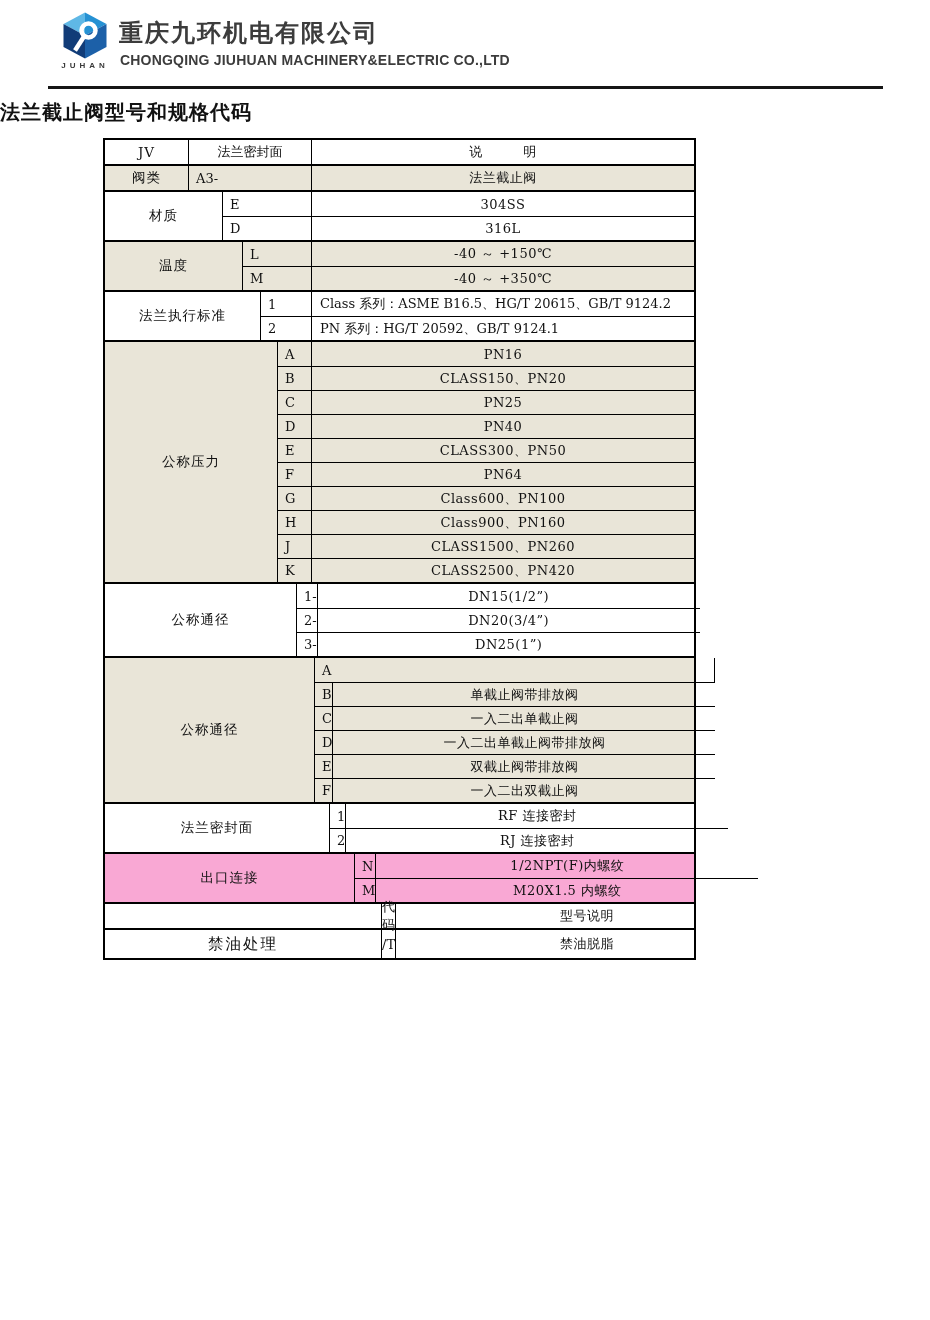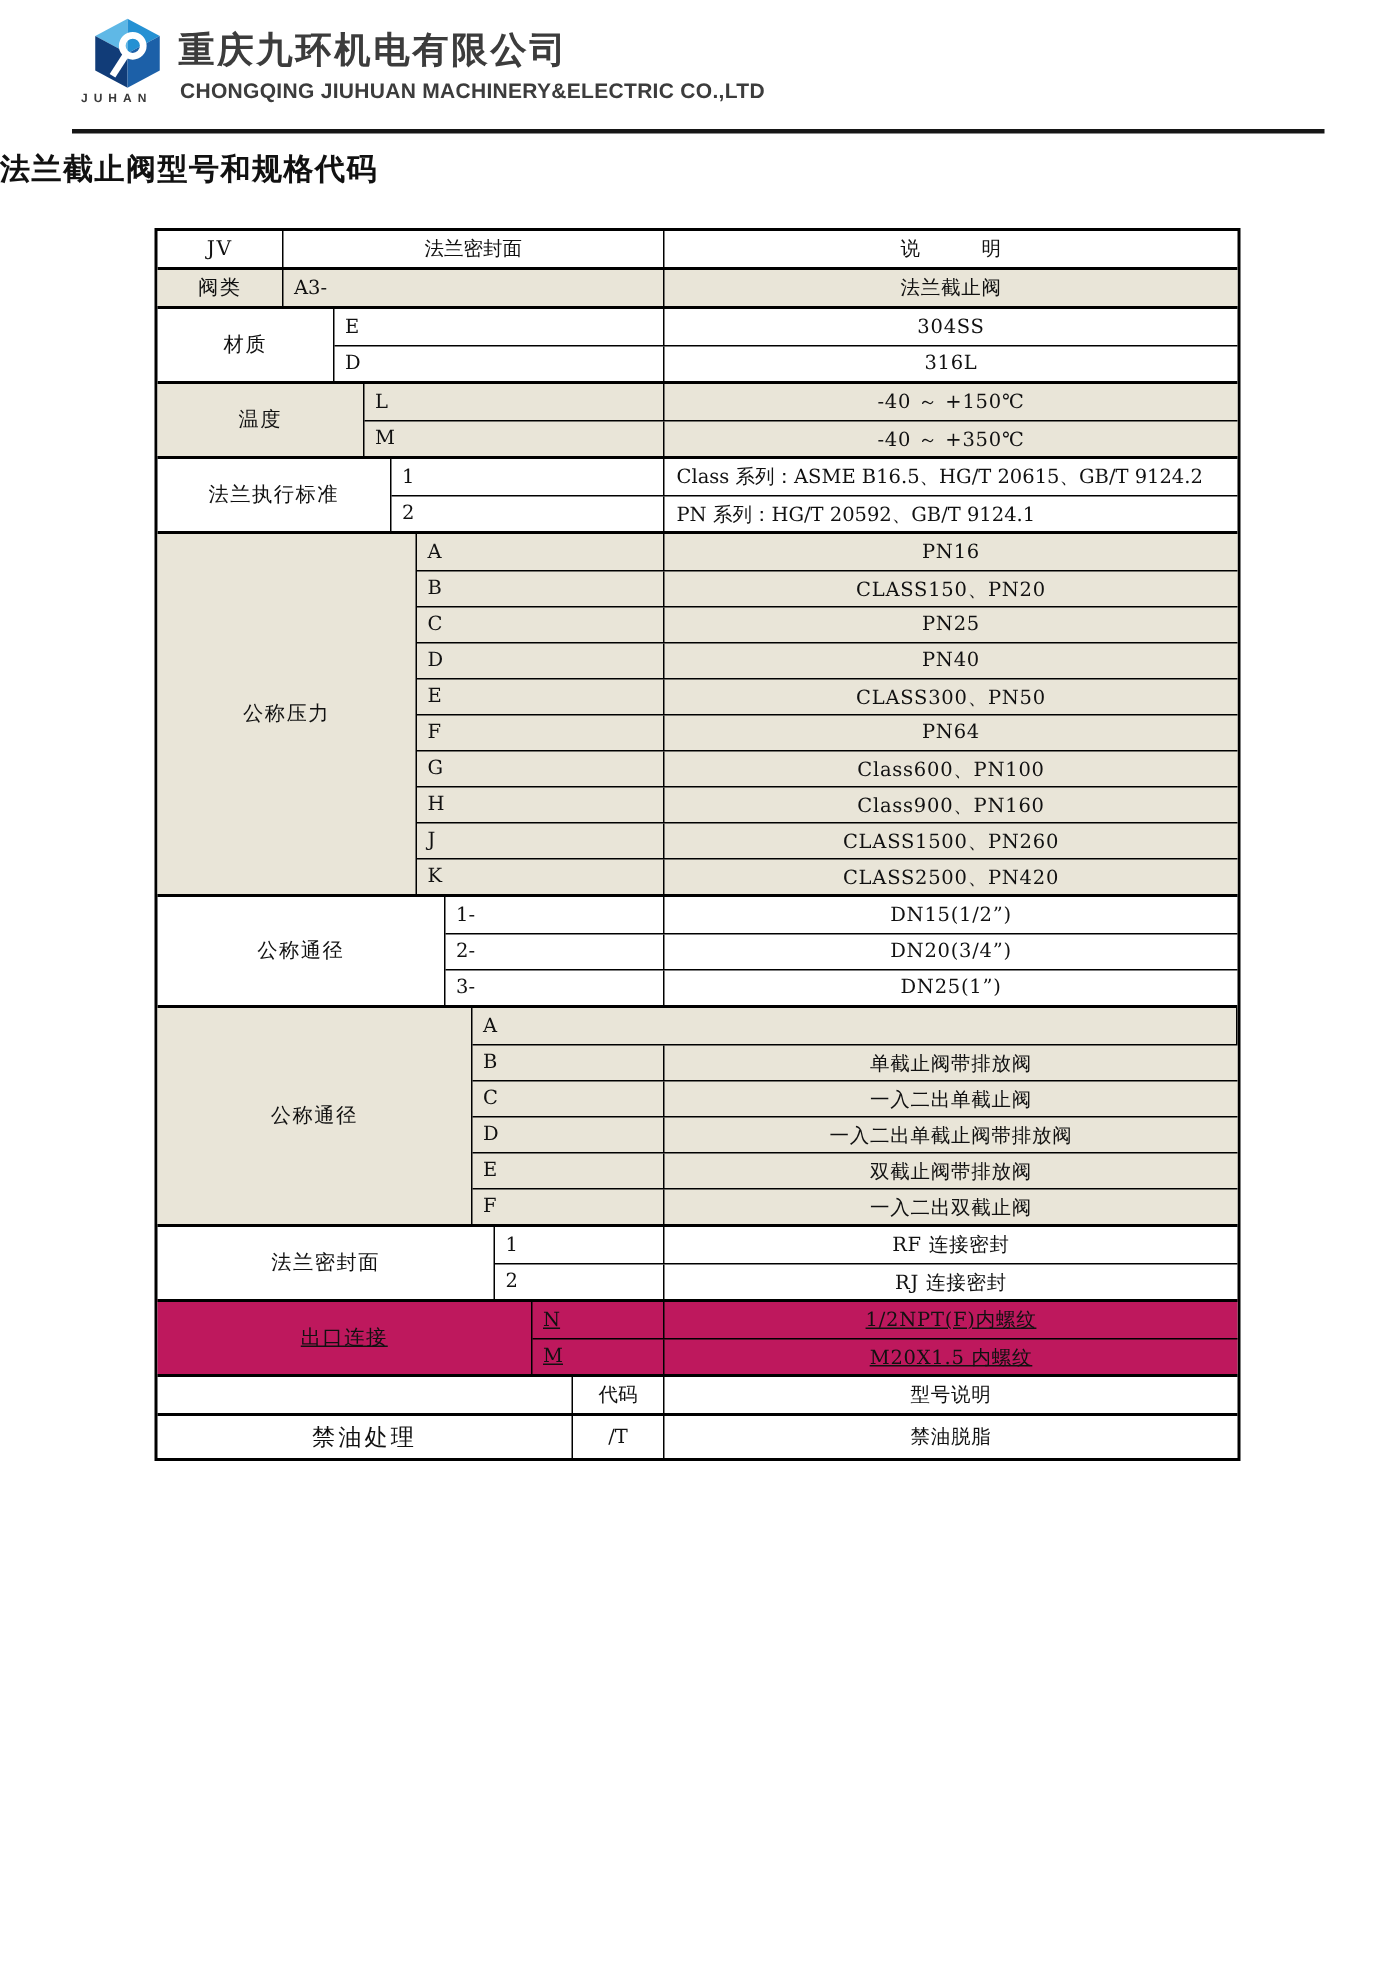--- a/index.html
+++ b/index.html
@@ -7,21 +7,21 @@
   .page {
     position: relative;
     width: 930px; height: 1320px;
     background: #ffffff;
     font-family: "DejaVu Serif", "Liberation Serif", serif;
     color: #111;
     overflow: hidden;
   }
   
   .letterhead { position: absolute; left: 0; top: 0; width: 930px; height: 90px; }
-  .logo-wrap { position: absolute; left: 54px; top: 12px; width: 62px; }
+  .logo-wrap { position: absolute; left: 54px; top: 12px; width: 62px; text-align: center; }
   .logo-hex { width: 50px; height: 47px; display: block; margin: 0 auto; }
   .logo-brand {
     margin-top: 2px; font-family: "Liberation Sans", sans-serif;
     font-size: 8px; font-weight: bold; letter-spacing: 4px; color: #3a3a3a;
   }
   .company-cn {
     position: absolute; left: 119px; top: 17px;
     font-family: "Liberation Sans", sans-serif;
     font-size: 24px; font-weight: bold; color: #3c3c3c; letter-spacing: 2px;
   }
@@ -31,21 +31,21 @@
     font-size: 14px; font-weight: bold; color: #3c3c3c; letter-spacing: 0.2px;
   }
   .head-rule { position: absolute; left: 48px; top: 86px; width: 835px; height: 3px; background: #161616; }
   
   .doc-title {
     position: absolute; left: 0; top: 99px; width: 798px;
     text-align: left; font-size: 20px; font-weight: bold; letter-spacing: 1px;
   }
   
   .spec-table {
-    position: absolute; left: 103px; top: 152px; width: 724px;
+    position: absolute; left: 103px; top: 138px; width: 593px;
     border: 2px solid #000; background: #fff;
   }
   .block { display: flex; border-top: 2px solid #000; }
   .block:first-child { border-top: none; }
   .label-cell {
     flex: none; border-right: 1px solid #000;
     display: flex; align-items: center; justify-content: center;
     font-size: 13.5px; letter-spacing: 1px;
   }
   .rows { flex: 1; display: flex; flex-direction: column; }
@@ -248,21 +248,21 @@
           <div class="t-row">
             <div class="code-cell">1</div>
             <div class="desc-cell">RF 连接密封</div>
           </div>
           <div class="t-row">
             <div class="code-cell">2</div>
             <div class="desc-cell">RJ 连接密封</div>
           </div>
         </div>
       </div>
-      <div class="block" style="background: #be185d; text-decoration: underline;">
+      <div class="block" style="background: #f9a8d4;">
         <div class="label-cell" style="width: 250px;">出口连接</div>
         <div class="rows">
           <div class="t-row">
             <div class="code-cell">N</div>
             <div class="desc-cell">1/2NPT(F)内螺纹</div>
           </div>
           <div class="t-row">
             <div class="code-cell">M</div>
             <div class="desc-cell">M20X1.5 内螺纹</div>
           </div>

